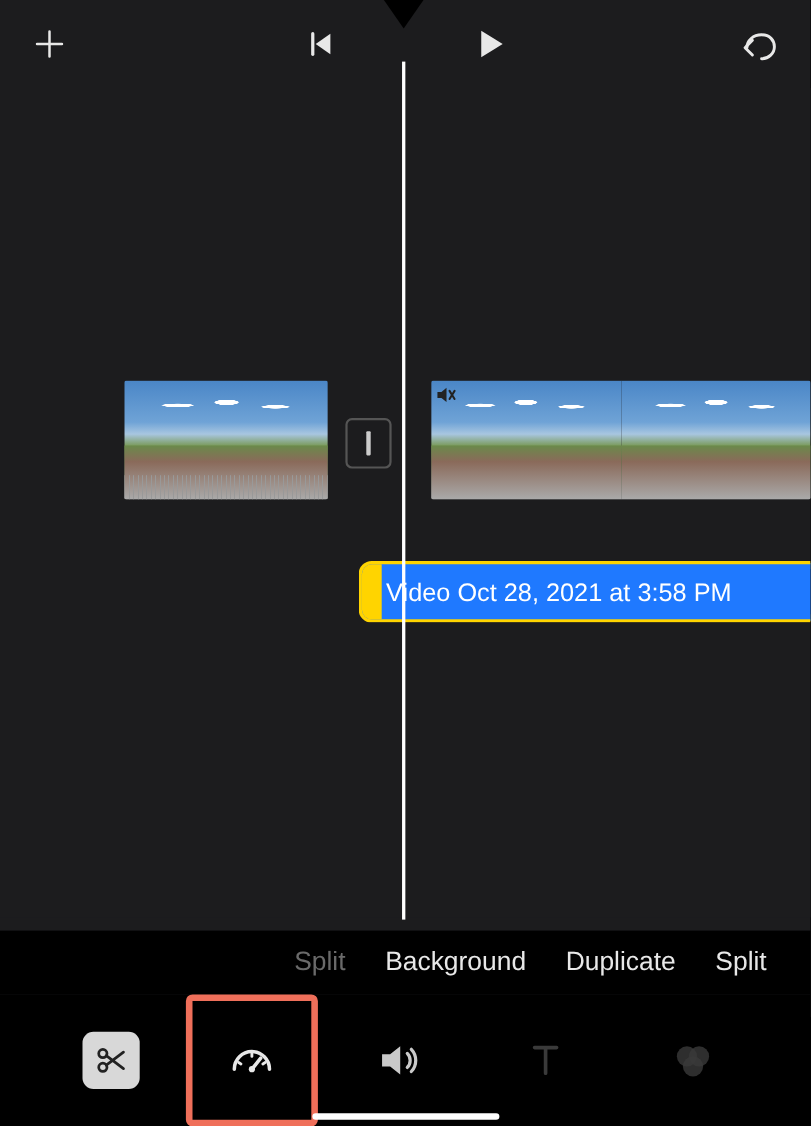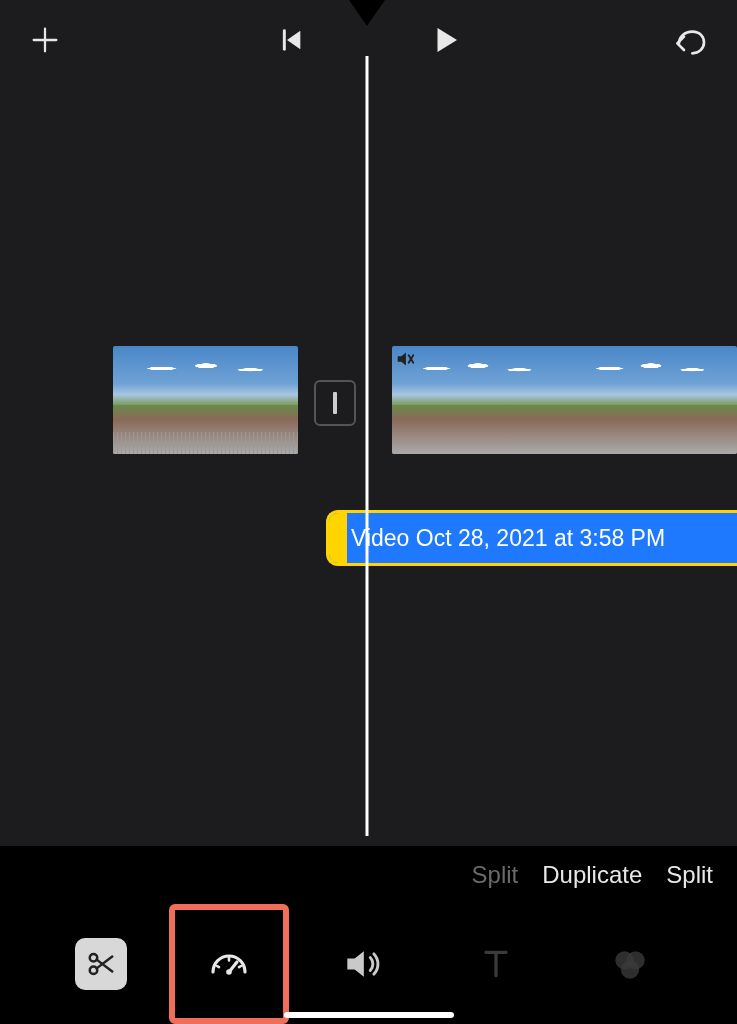--- a/index.html
+++ b/index.html
@@ -23,21 +23,21 @@
   .thumb-fence{position:absolute;bottom:0;left:0;right:0;height:20%;background:repeating-linear-gradient(90deg,#999 0,#999 1px,transparent 1px,transparent 4px)}
   .mute-icon{position:absolute;top:2px;left:2px;z-index:2}
   
   .transition{position:absolute;left:314px;top:300px;width:38px;height:42px;border:2px solid #555;border-radius:6px;display:flex;align-items:center;justify-content:center;background:#1c1c1e;z-index:3}
   .transition .bar{width:4px;height:22px;background:#ccc;border-radius:1px}
   
   .label-clip{position:absolute;left:326px;top:430px;height:56px;width:411px;background:#1f79ff;border:3px solid #ffd400;border-right:none;border-radius:12px 0 0 12px;display:flex;align-items:center;padding-left:18px;box-sizing:border-box;font-size:23px;color:#fff}
   .label-clip .yellow-cap{position:absolute;left:0;top:0;bottom:0;width:18px;background:#ffd400;border-radius:9px 0 0 9px}
   .label-clip span{position:relative;z-index:1;margin-left:4px}
   
-  .ctx-row{position:absolute;left:0;right:0;bottom:120px;height:58px;display:flex;align-items:center;justify-content:flex-end;gap:24px;padding-right:24px;background:#000;font-size:24px}
+  .ctx-row{position:absolute;left:0;right:0;bottom:120px;height:58px;display:flex;align-items:center;justify-content:flex-end;gap:36px;padding-right:40px;background:#000;font-size:24px}
   .ctx-row .disabled{color:#6a6a6a}
   .ctx-row .item{color:#e8e8e8;cursor:pointer}
   
   .tool-row{position:absolute;left:0;right:0;bottom:0;height:120px;background:#000;display:flex;align-items:center;justify-content:space-around;padding:0 40px;box-sizing:border-box}
   .tool{width:64px;height:64px;display:flex;align-items:center;justify-content:center;cursor:pointer;color:#c9c9c9}
   .tool.scissors{background:#d8d8d8;border-radius:10px;width:52px;height:52px;color:#222}
   .tool-highlight{position:absolute;width:108px;height:108px;border:6px solid #ef6f5a;border-radius:6px}
   .home-indicator{position:absolute;bottom:6px;left:50%;transform:translateX(-50%);width:170px;height:6px;background:#fff;border-radius:3px}
 </style>
 </head>
@@ -107,20 +107,21 @@
     </div>
 
     <div class="label-clip">
       <div class="yellow-cap"></div>
       <span>Video Oct 28, 2021 at 3:58 PM</span>
     </div>
   </div>
 
   <div class="ctx-row">
     <div class="disabled">Split</div>
+    <div class="item">Background</div>
     <div class="item">Duplicate</div>
     <div class="item">Split</div>
   </div>
 
   <div class="tool-row">
     <div class="tool scissors">
       <svg width="30" height="30" viewBox="0 0 24 24">
           <circle cx="6" cy="7" r="3" fill="none" stroke="#222" stroke-width="2"></circle>
           <circle cx="6" cy="17" r="3" fill="none" stroke="#222" stroke-width="2"></circle>
           <path d="M8.5 8.5 21 18M8.5 15.5 21 6" stroke="#222" stroke-width="2" stroke-linecap="round"></path>

